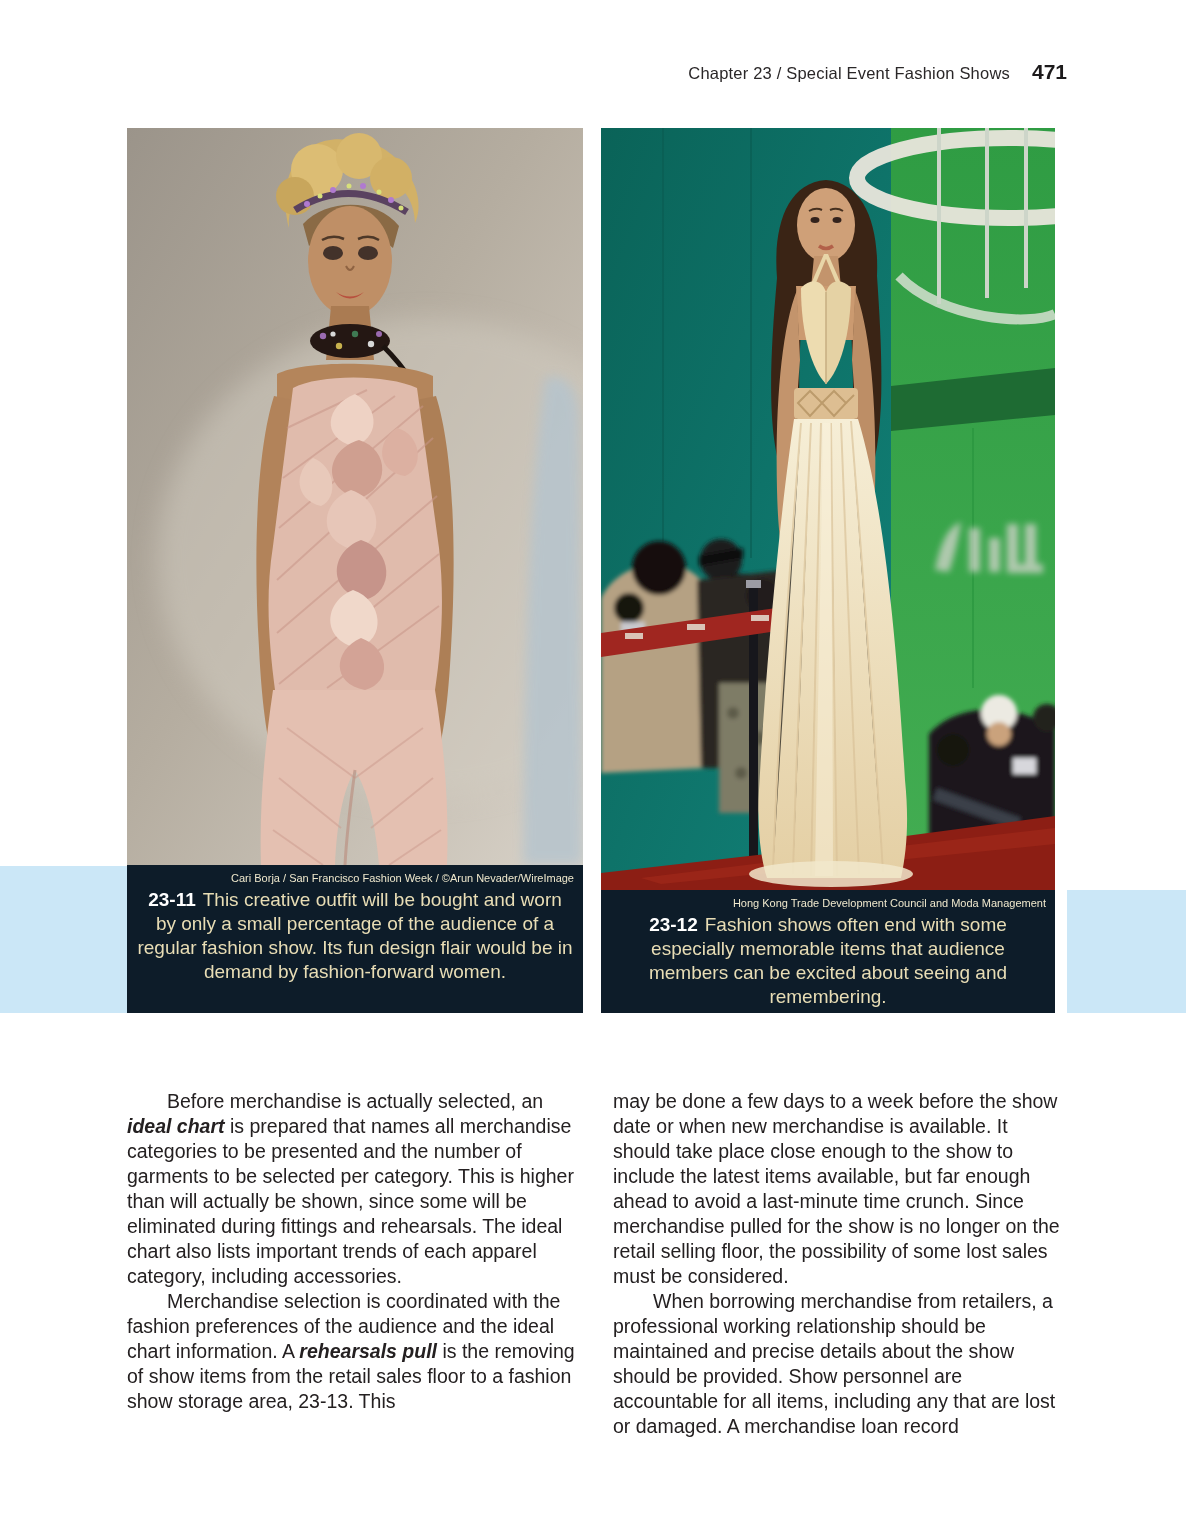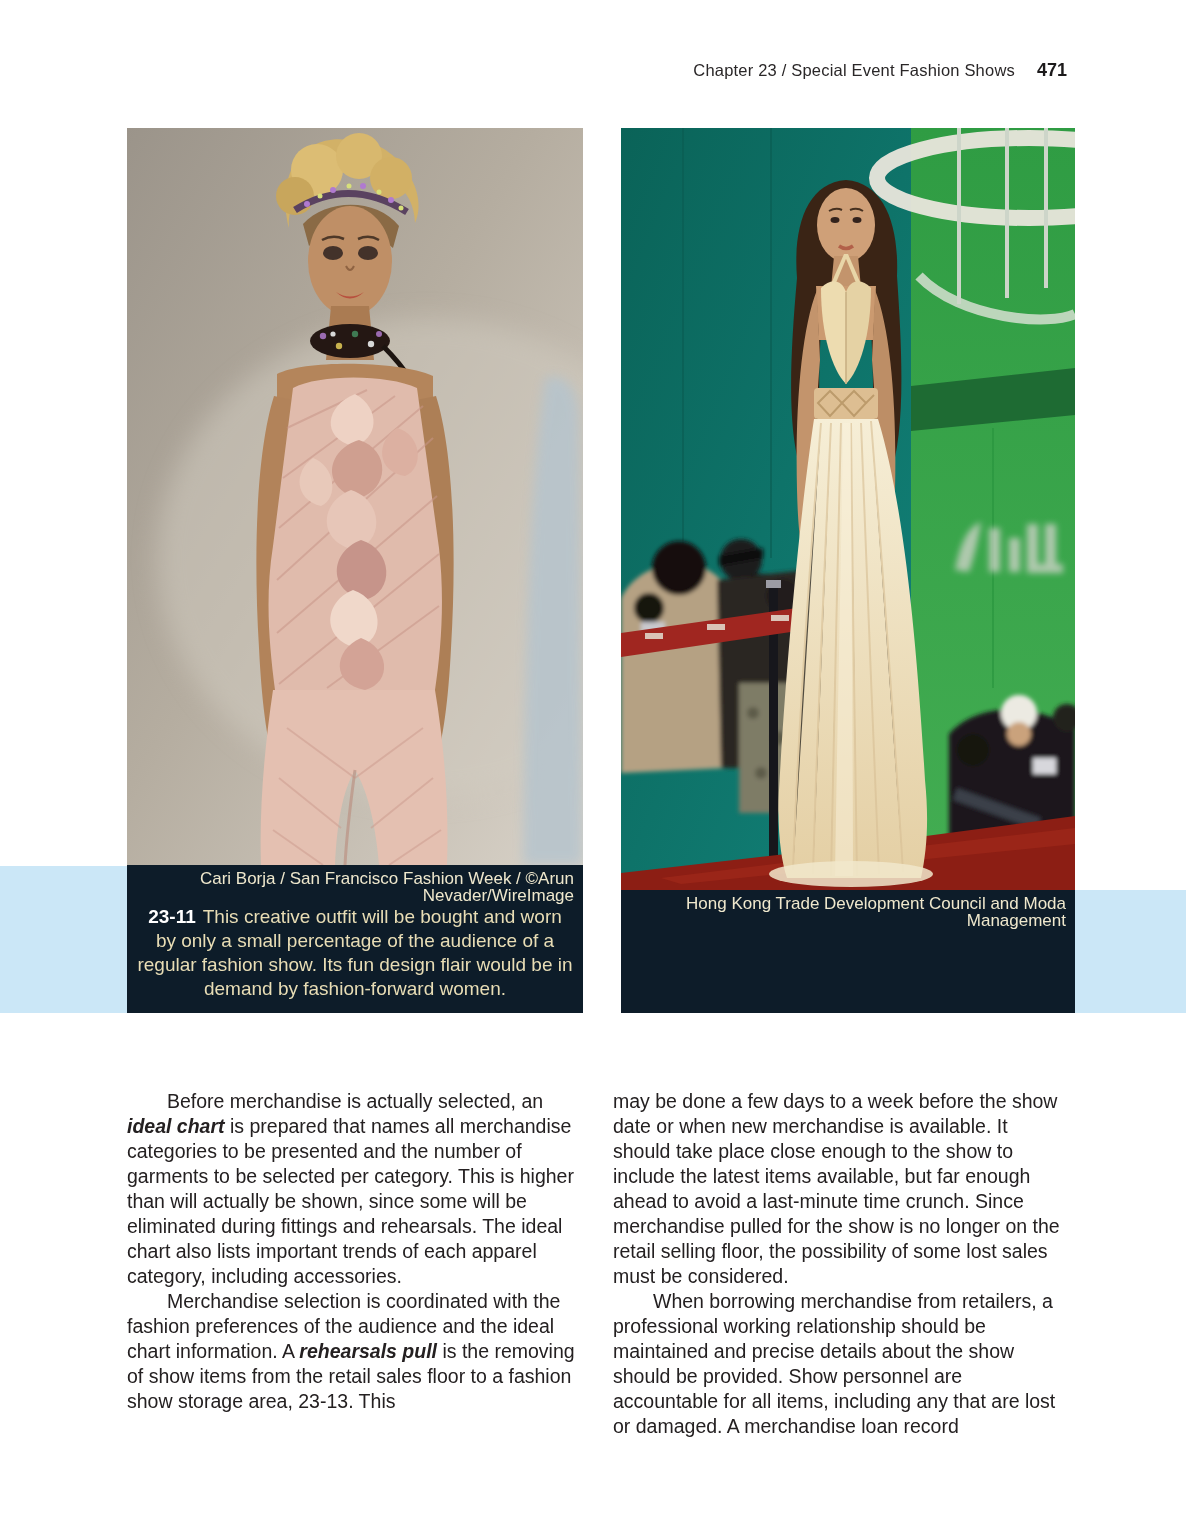--- a/index.html
+++ b/index.html
@@ -2,38 +2,38 @@
 <html><head>
 <meta charset="utf-8">
 <style>
   html,body{margin:0;padding:0;background:#ffffff;}
   .page{position:relative;width:1190px;height:1513px;background:#ffffff;overflow:hidden;
         font-family:"Liberation Sans",sans-serif;color:#231f20;}
 
   
   .header{position:absolute;top:60px;left:0;width:1067px;text-align:right;white-space:nowrap;}
   .chapter{font-size:16.5px;letter-spacing:.2px;color:#2a2728;}
-  .pagenum{font-size:18px;font-weight:bold;margin-left:22px;color:#1c1a1b;}
+  .pagenum{font-size:21px;font-weight:bold;margin-left:22px;color:#1c1a1b;}
 
   
   .band{position:absolute;background:#cbe7f7;}
   .band-left{left:0;top:866px;width:127px;height:147px;}
   .band-right{left:1067px;top:890px;width:119px;height:123px;}
 
   
   .fig{position:absolute;margin:0;padding:0;}
   .fig-left{left:127px;top:128px;width:456px;}
-  .fig-right{left:621px;top:128px;width:374px;}
+  .fig-right{left:601px;top:128px;width:374px;}
   .photo{display:block;line-height:0;}
   .photo svg{display:block;}
 
   .caption-box{background:#0d1c29;box-sizing:border-box;padding:5px 9px 8px 9px;}
   .caption-box-left{width:456px;height:148px;}
   .caption-box-right{width:454px;height:123px;}
-  .credit{font-size:17px;line-height:17px;color:#efe8cd;text-align:right;}
+  .credit{font-size:11px;line-height:17px;color:#efe8cd;text-align:right;}
   .cap{margin:1px 0 0 0;font-size:19px;line-height:24px;color:#e8ddb5;text-align:center;}
   .fig-num{font-weight:bold;color:#ffffff;margin-right:7px;}
 
   
   .body-text{position:absolute;top:1054px;left:0;width:1190px;}
   .col{position:absolute;top:0;font-size:19.5px;line-height:25px;color:#242021;text-align:left;margin-top:35px;}
   .col-left{left:127px;width:456px;}
   .col-right{left:613px;width:454px;}
   .para{margin:0;}
   .para.indent{text-indent:40px;}
@@ -287,20 +287,21 @@
             <path d="M240,295 C245,430 252,600 258,746"></path>
             <path d="M250,293 C260,420 272,580 282,744"></path>
           </g>
           <path d="M222,295 C220,440 216,610 214,748 L232,748 C232,610 230,440 230,295 Z" fill="#faf2dc" opacity="0.5"></path>
           <ellipse cx="230" cy="746" rx="82" ry="13" fill="#f1e7cb" opacity="0.85"></ellipse>
         </g>
       </svg>
     </div>
     <figcaption class="caption-box caption-box-right">
       <div class="credit">Hong Kong Trade Development Council and Moda Management</div>
+      <p class="cap"><span class="fig-num">23-12</span><span>Fashion shows often end with some especially memorable items that audience members can be excited about seeing and remembering.</span></p>
     </figcaption>
   </figure>
 
   <main class="body-text">
     <div class="col col-left">
       <p class="para indent"><span>Before merchandise is actually selected, an </span><span class="bold-italic">ideal chart</span><span> is prepared that names all merchandise categories to be presented and the number of garments to be selected per category. This is higher than will actually be shown, since some will be eliminated during fittings and rehearsals. The ideal chart also lists important trends of each apparel category, including accessories.</span></p>
       <p class="para indent"><span>Merchandise selection is coordinated with the fashion preferences of the audience and the ideal chart information. A </span><span class="bold-italic">rehearsals pull</span><span> is the removing of show items from the retail sales floor to a fashion show storage area, 23-13. This</span></p>
     </div>
     <div class="col col-right">
       <p class="para"><span>may be done a few days to a week before the show date or when new merchandise is available. It should take place close enough to the show to include the latest items available, but far enough ahead to avoid a last-minute time crunch. Since merchandise pulled for the show is no longer on the retail selling floor, the possibility of some lost sales must be considered.</span></p>

